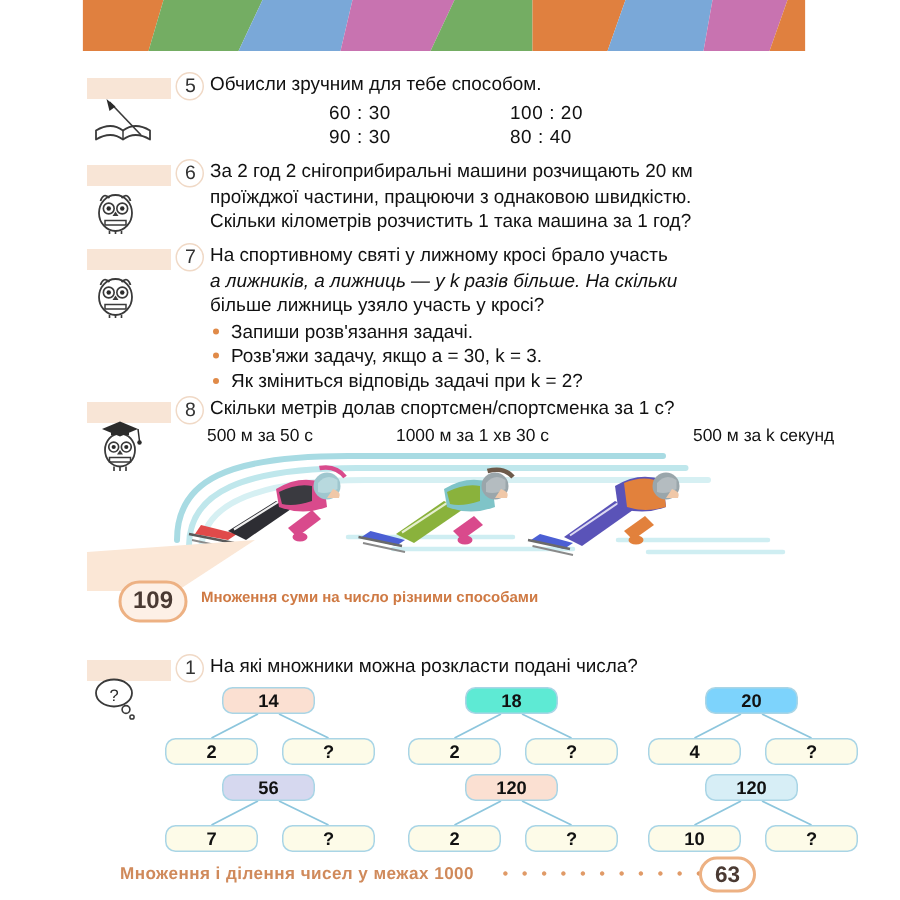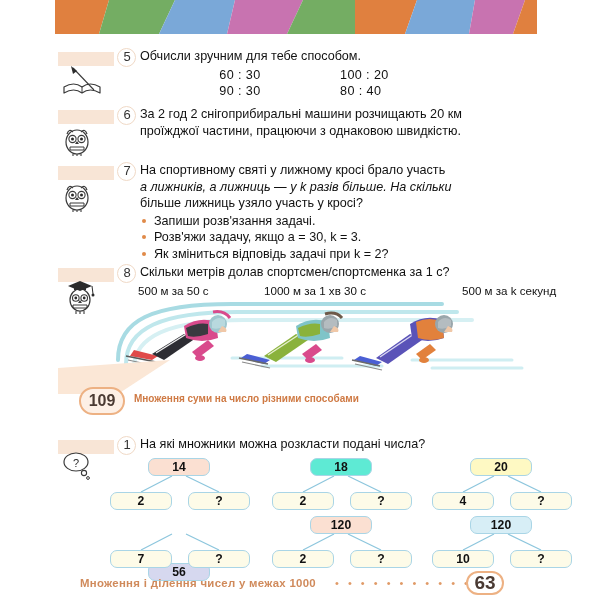--- a/index.html
+++ b/index.html
@@ -255,21 +255,21 @@
     top: 1px;
     width: 38px;
     height: 24px;
     border-radius: 14px;
     border: 2px solid #edb183;
     background: #fff;
     box-sizing: border-box;
     display: flex;
     align-items: center;
     justify-content: center;
-    font-size: 19px;
+    font-size: 15px;
     font-weight: bold;
     color: #4a3a33;
   }
 </style>
 </head>
 <body>
 
 <div class="page">
 
   <div id="top-banner">
@@ -329,20 +329,21 @@
         <circle cx="12.5" cy="16" r="1.5" fill="#2b2b2b"></circle>
         <circle cx="21.5" cy="16" r="1.5" fill="#2b2b2b"></circle>
         <path d="M17 18 l-2 3 h4 z" fill="#3a3a3a"></path>
         <path d="M10 24 h14 v3 h-14 z" fill="none" stroke="#3a3a3a" stroke-width="1"></path>
         <path d="M13 31 l0 2 M17 31 l0 2 M21 31 l0 2" stroke="#3a3a3a" stroke-width="1.1"></path>
       </svg>
     </div>
     <div class="ex-body">
       <div>За 2 год 2 снігоприбиральні машини розчищають 20 км</div>
       <div>проїжджої частини, працюючи з однаковою швидкістю.</div>
+      <div>Скільки кілометрів розчистить 1 така машина за 1 год?</div>
     </div>
   </div>
 
   <div class="ex" style="top:166px;">
     <div class="ex-numbox"></div>
     <div class="ex-num-circle"></div>
     <div class="ex-num">7</div>
     <div class="icon-slot">
       <svg width="34" height="34" viewBox="0 0 34 34">
         <ellipse cx="17" cy="19" rx="11" ry="12" fill="#fff" stroke="#3a3a3a" stroke-width="1.2"></ellipse>
@@ -523,31 +524,31 @@
       <div class="node node-top" style="background:#5eead4;">18</div>
       <div class="node node-l">2</div>
       <div class="node node-r">?</div>
     </div>
 
     <div class="tree" style="left:322px; top:6px;">
       <svg class="links">
         <line x1="62" y1="18" x2="31" y2="34" stroke="#8dc6dd" stroke-width="1.2"></line>
         <line x1="76" y1="18" x2="109" y2="34" stroke="#8dc6dd" stroke-width="1.2"></line>
       </svg>
-      <div class="node node-top" style="background:#fef9c3;">20</div>
+      <div class="node node-top" style="background:#7dd3fc;">20</div>
       <div class="node node-l">4</div>
       <div class="node node-r">?</div>
     </div>
 
     <div class="tree" style="left:0px;   top:64px;">
       <svg class="links">
         <line x1="62" y1="18" x2="31" y2="34" stroke="#8dc6dd" stroke-width="1.2"></line>
         <line x1="76" y1="18" x2="109" y2="34" stroke="#8dc6dd" stroke-width="1.2"></line>
       </svg>
-      <div class="node node-top" style="background:#d6d8ef;margin-top:47px;">56</div>
+      <div class="node node-top" style="background:#d6d8ef;">56</div>
       <div class="node node-l">7</div>
       <div class="node node-r">?</div>
     </div>
 
     <div class="tree" style="left:162px; top:64px;">
       <svg class="links">
         <line x1="62" y1="18" x2="31" y2="34" stroke="#8dc6dd" stroke-width="1.2"></line>
         <line x1="76" y1="18" x2="109" y2="34" stroke="#8dc6dd" stroke-width="1.2"></line>
       </svg>
       <div class="node node-top" style="background:#fbe0d2;">120</div>

